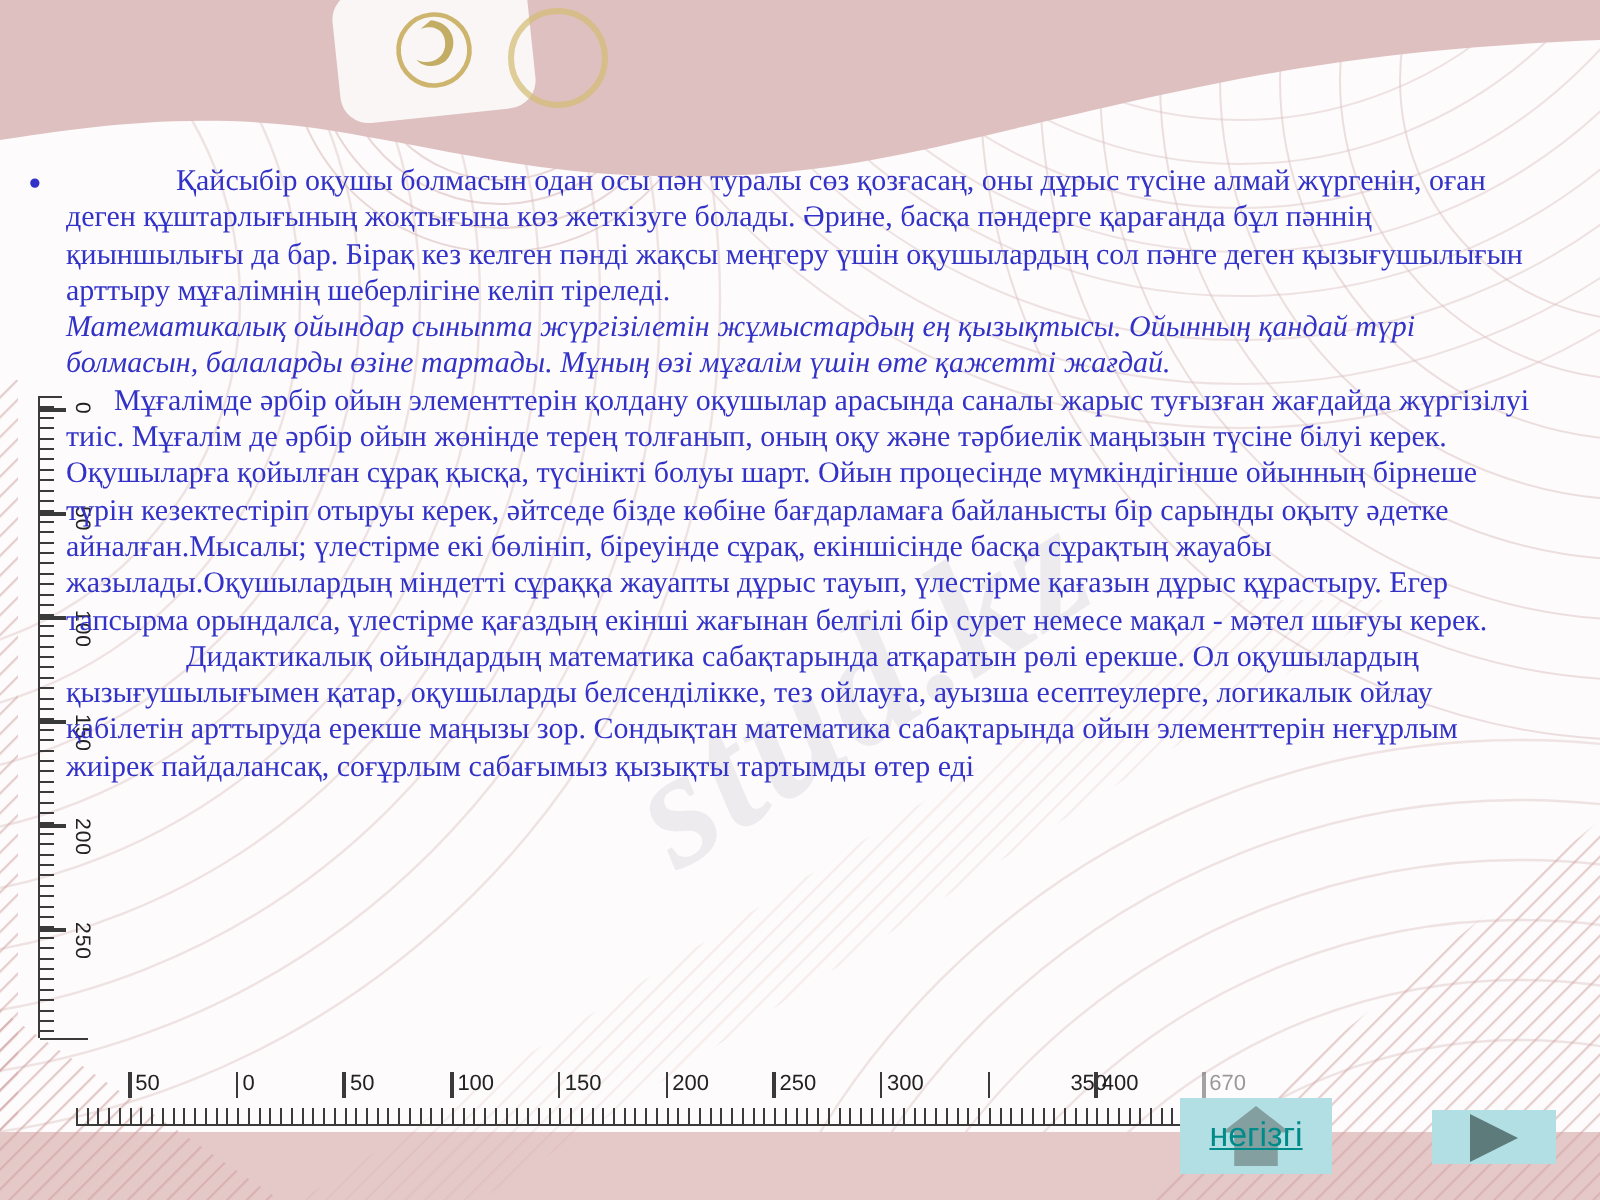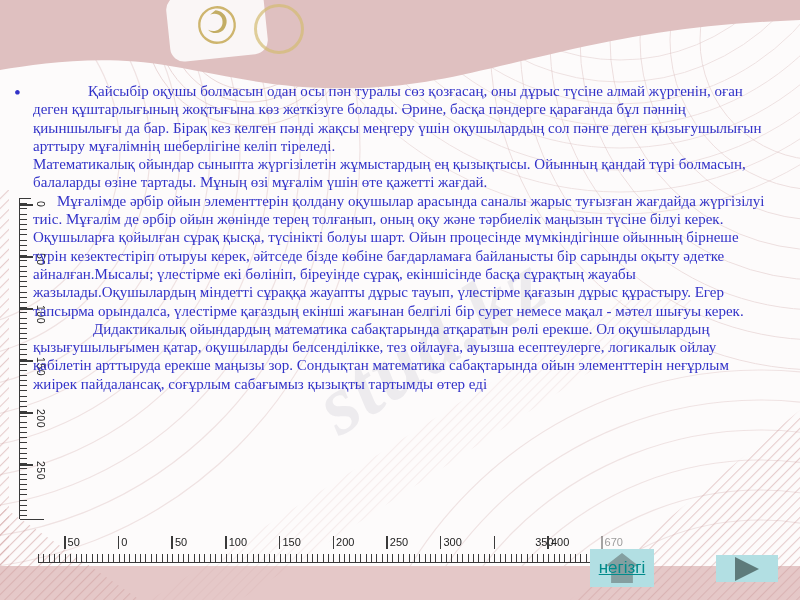--- a/index.html
+++ b/index.html
@@ -41,21 +41,21 @@
   .h-bar{width:1.6px;height:13px;background:#3a3a3a;}
   .h-num{font-size:11px;color:#222;padding-left:2px;line-height:12px;}
 
   
   .bullet{position:absolute;left:14px;top:82px;font:19.5px "Liberation Serif",serif;color:var(--text-blue);}
   .text-block{position:absolute;left:33px;top:82px;width:739px;
     font-family:"Liberation Serif",serif;font-size:15px;line-height:18.3px;color:var(--text-blue);}
   .para{margin:0;}
 
   
-  .home-btn{position:absolute;left:590px;top:549px;width:64px;height:38px;background:var(--button-bg);
+  .home-btn{position:absolute;left:590px;top:549px;width:76px;height:38px;background:var(--button-bg);
     display:flex;align-items:center;justify-content:center;cursor:pointer;text-decoration:none;}
   .home-icon{position:absolute;left:50%;top:4px;transform:translateX(-50%);width:34px;height:30px;
     background:#7e9898;opacity:.9;
     clip-path:polygon(50% 0,100% 44%,82% 44%,82% 100%,18% 100%,18% 44%,0 44%);}
   .home-label{position:relative;z-index:1;font-size:17px;color:var(--link-teal);text-decoration:underline;}
   .next-btn{position:absolute;left:716px;top:555px;width:62px;height:27px;background:var(--button-bg);
     display:flex;align-items:center;justify-content:center;cursor:pointer;}
   .play-icon{width:0;height:0;border-left:24px solid var(--arrow-gray);
     border-top:12px solid transparent;border-bottom:12px solid transparent;}
 </style>
@@ -235,21 +235,21 @@
           <span class="h-num">670</span>
         </div>
       </div>
   </div>
 
   <div class="bullet">•</div>
   <div class="text-block">
 
       <p class="para" style="text-indent: 55px;"><span>Қайсыбір оқушы болмасын одан осы пән туралы сөз қозғасаң, оны дұрыс түсіне алмай жүргенін, оған деген құштарлығының жоқтығына көз жеткізуге болады. Әрине, басқа пәндерге қарағанда бұл пәннің қиыншылығы да бар. Бірақ кез келген пәнді жақсы меңгеру үшін оқушылардың сол пәнге деген қызығушылығын арттыру мұғалімнің шеберлігіне келіп тіреледі.</span></p>
 
-      <p class="para" style="text-indent: 0px;"><span>Математикалық ойындар сыныпта жүргізілетін жұмыстардың ең қызықтысы. Ойынның қандай түрі болмасын, балаларды өзіне тартады. Мұның өзі мұғалім үшін өте қажетті жағдай.</span></p>
+      <p class="para" style="text-indent: 0px; font-style: italic;"><span>Математикалық ойындар сыныпта жүргізілетін жұмыстардың ең қызықтысы. Ойынның қандай түрі болмасын, балаларды өзіне тартады. Мұның өзі мұғалім үшін өте қажетті жағдай.</span></p>
 
       <p class="para" style="text-indent: 24px;"><span>Мұғалімде әрбір ойын элементтерін қолдану оқушылар арасында саналы жарыс туғызған жағдайда жүргізілуі тиіс. Мұғалім де әрбір ойын жөнінде терең толғанып, оның оқу және тәрбиелік маңызын түсіне білуі керек. Оқушыларға қойылған сұрақ қысқа, түсінікті болуы шарт. Ойын процесінде мүмкіндігінше ойынның бірнеше түрін кезектестіріп отыруы керек, әйтседе бізде көбіне бағдарламаға байланысты бір сарынды оқыту әдетке айналған.Мысалы; үлестірме екі бөлініп, біреуінде сұрақ, екіншісінде басқа сұрақтың жауабы жазылады.Оқушылардың міндетті сұраққа жауапты дұрыс тауып, үлестірме қағазын дұрыс құрастыру. Егер тапсырма орындалса, үлестірме қағаздың екінші жағынан белгілі бір сурет немесе мақал - мәтел шығуы керек.</span></p>
 
       <p class="para" style="text-indent: 60px;"><span>Дидактикалық ойындардың математика сабақтарында атқаратын рөлі ерекше. Ол оқушылардың қызығушылығымен қатар, оқушыларды белсенділікке, тез ойлауға, ауызша есептеулерге, логикалык ойлау қабілетін арттыруда ерекше маңызы зор. Сондықтан математика сабақтарында ойын элементтерін неғұрлым жиірек пайдалансақ, соғұрлым сабағымыз қызықты тартымды өтер еді</span></p>
     </div>
 
   <a class="home-btn">
     <span class="home-icon"></span>
     <span class="home-label">негізгі</span>
   </a>

